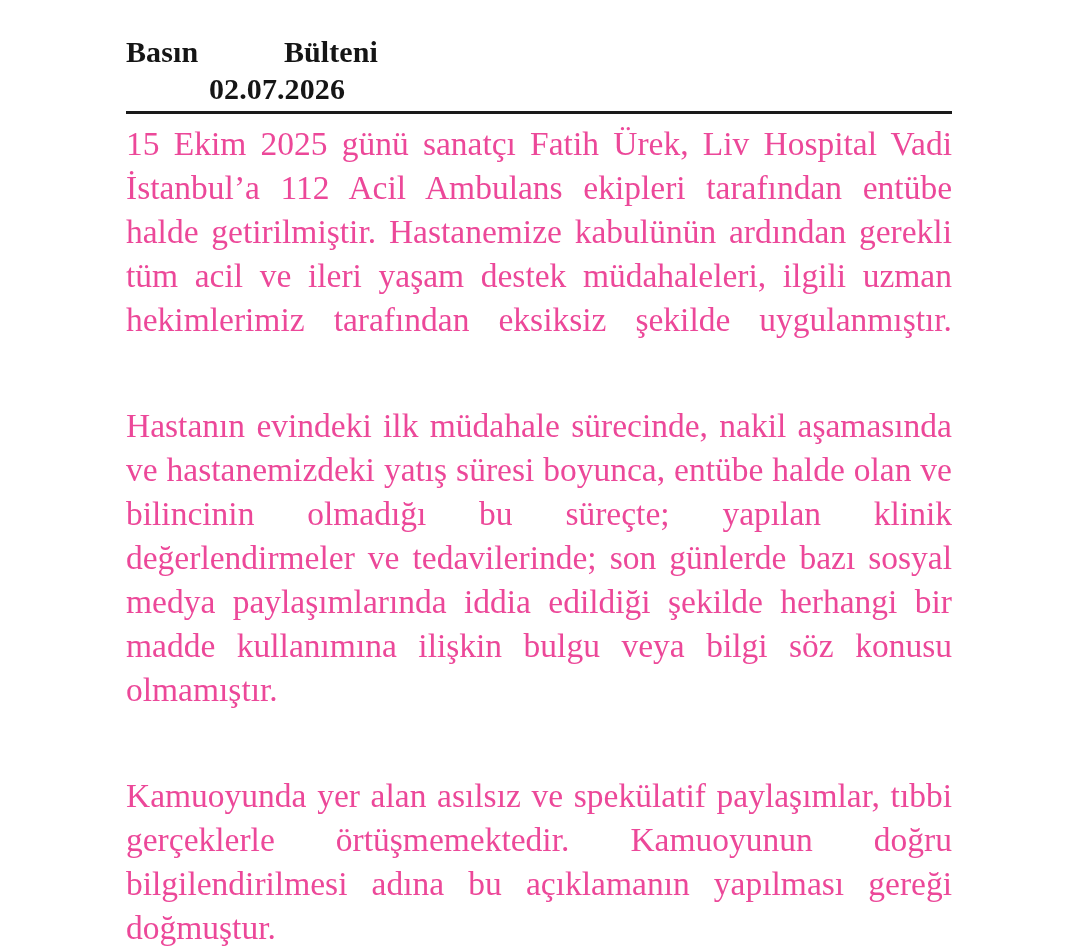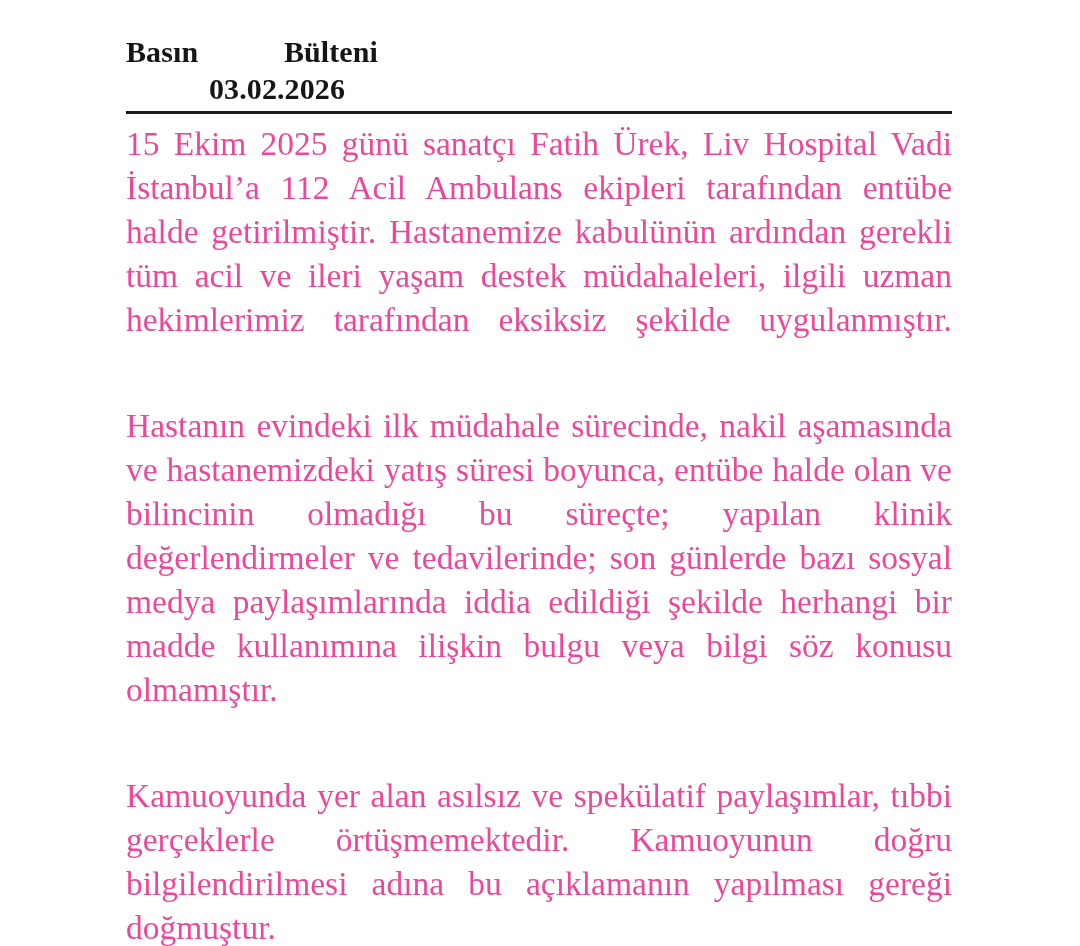--- a/index.html
+++ b/index.html
@@ -94,21 +94,21 @@
 </head>
 <body>
 
 <div class="page">
 
   <div class="doc-header">
     <div class="header-title-line">
       <span>Basın</span>
       <span>Bülteni</span>
     </div>
-    <div class="header-date-line">03.02.2026</div>
+    <div class="header-date-line">02.07.2026</div>
   </div>
 
   <div class="header-rule"></div>
 
   <div class="doc-body">
     <p class="doc-paragraph">15 Ekim 2025 günü sanatçı Fatih Ürek, Liv Hospital Vadi İstanbul’a 112 Acil Ambulans ekipleri tarafından entübe halde getirilmiştir. Hastanemize kabulünün ardından gerekli tüm acil ve ileri yaşam destek müdahaleleri, ilgili uzman hekimlerimiz tarafından eksiksiz şekilde uygulanmıştır.</p>
     <p class="doc-paragraph">Hastanın evindeki ilk müdahale sürecinde, nakil aşamasında ve hastanemizdeki yatış süresi boyunca, entübe halde olan ve bilincinin olmadığı bu süreçte; yapılan klinik değerlendirmeler ve tedavilerinde; son günlerde bazı sosyal medya paylaşımlarında iddia edildiği şekilde herhangi bir madde kullanımına ilişkin bulgu veya bilgi söz konusu olmamıştır.</p>
     <p class="doc-paragraph last">Kamuoyunda yer alan asılsız ve spekülatif paylaşımlar, tıbbi gerçeklerle örtüşmemektedir. Kamuoyunun doğru bilgilendirilmesi adına bu açıklamanın yapılması gereği doğmuştur.</p>
   </div>
 

